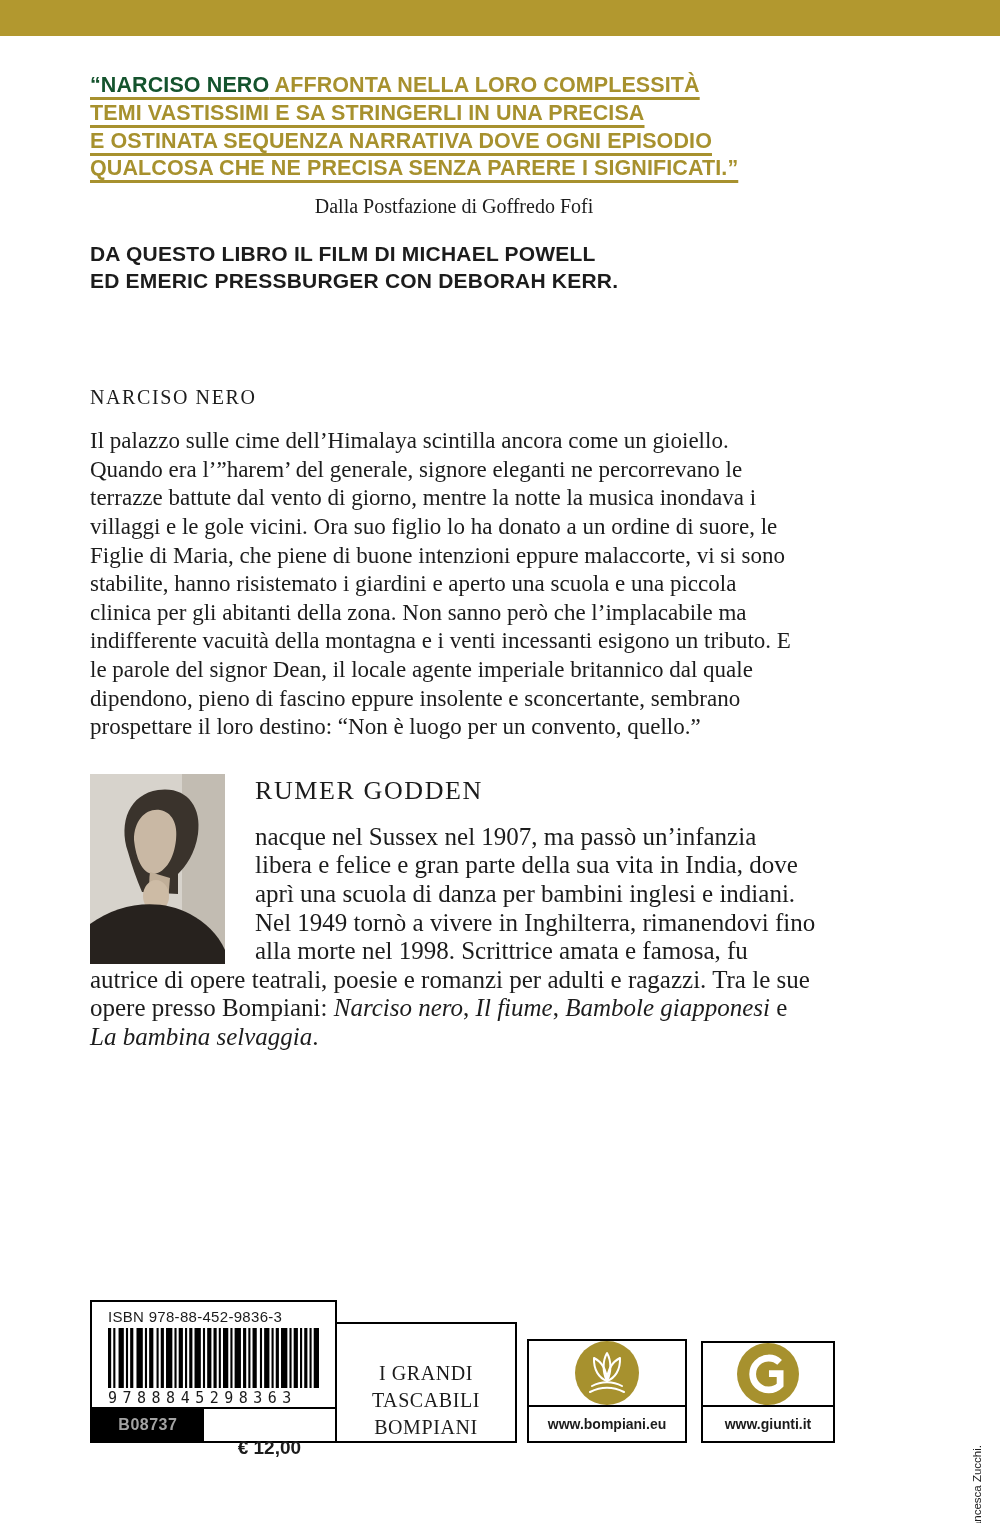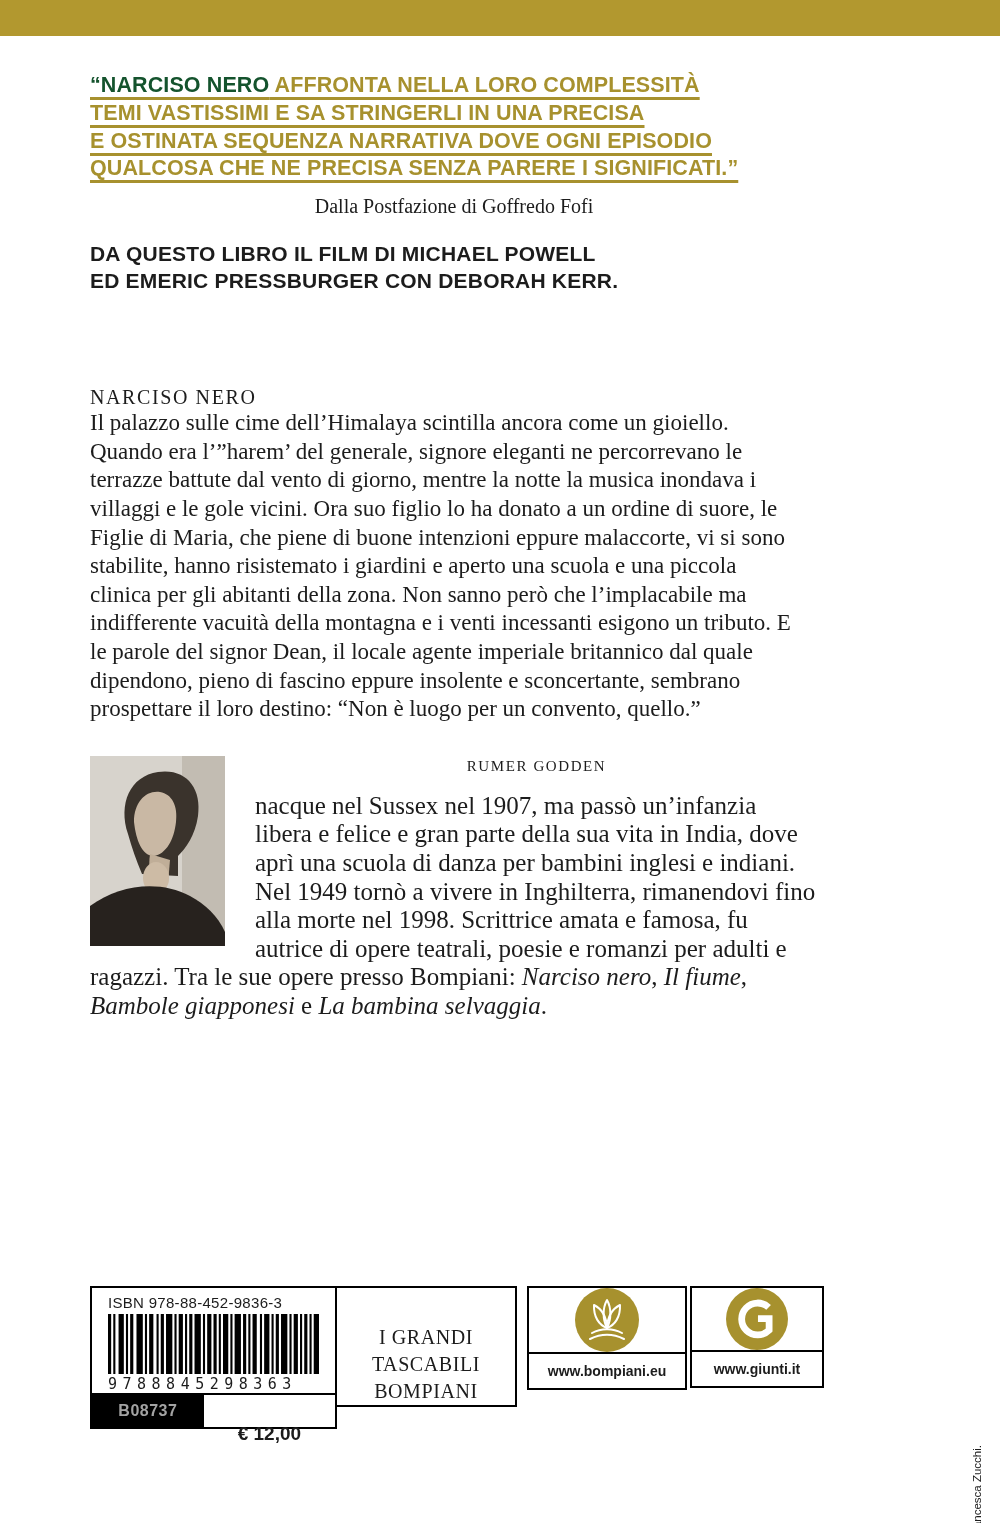--- a/index.html
+++ b/index.html
@@ -18,51 +18,51 @@
   .qline { color:#a7912e; text-decoration:underline; text-decoration-thickness:2.5px;
            text-underline-offset:5px; }
   .qline .qblack { color:#14532d; }
 
   .attribution { margin-top:12px; font-size:20px;text-align:center; }
 
   .film { margin-top:22px; font-family:"Liberation Sans", sans-serif; font-weight:700;
           font-size:21px; line-height:27px; letter-spacing:0.2px; }
 
   .syn-title { margin-top:92px; font-size:20px; letter-spacing:1.6px; }
-  .syn-body  { margin-top:0; font-size:23px; line-height:28.6px; width:706px; }
+  .syn-body  { margin-top:18px; font-size:23px; line-height:28.6px; width:706px; }
 
   .author { margin-top:32px; }
   .author::after { content:""; display:block; clear:both; }
   .photo { float:left; width:135px; height:190px; margin-right:30px; overflow:hidden; }
-  .author-name { font-size:15px; letter-spacing:1.6px; padding-top:2px;text-align:center; }
+  .author-name { font-size:26px; letter-spacing:1.6px; padding-top:2px; }
   .author-bio  { font-size:25px; line-height:28.6px; margin-top:17px; }
   .it { font-style:italic; }
 
   
   .footer { position:absolute; left:90px; top:1286px; height:157px; display:flex;
-            align-items:flex-start; font-family:"Liberation Sans", sans-serif; }
+            align-items:flex-end; font-family:"Liberation Sans", sans-serif; }
   .box { border:2px solid #000; }
   .isbnbox { width:247px; display:flex; flex-direction:column; }
   .isbn-top { padding:6px 16px 0; }
   .isbn { font-size:15px; letter-spacing:0.3px; }
   .barcode { height:60px; margin-top:3px; }
   .barcode svg { display:block; width:100%; height:100%; }
   .bdigits { font-family:"DejaVu Sans Mono", monospace; font-size:15px;
              letter-spacing:5.5px; margin-top:1px; white-space:nowrap; }
   .pricerow { margin-top:auto; border-top:2px solid #000; height:34px; display:flex; font-weight:700; }
   .code  { width:46%; background:#000; color:#a3a3a3; display:flex; align-items:center;
            justify-content:center; font-size:16px; letter-spacing:0.5px; }
   .price { flex:1; display:flex; align-items:center; justify-content:center; font-size:19px;margin-top:39px; }
 
   .seriesbox { width:180px; border-left:none; font-family:"Liberation Serif", serif;
                font-size:20px; line-height:27px; text-align:center; padding-top:36px;
                letter-spacing:0.6px; }
 
   .logobox { width:160px; margin-left:10px; display:flex; flex-direction:column; }
-  .logobox.giunti { width:134px; margin-left:3px; }
+  .logobox.giunti { width:134px; margin-left:14px; }
   .logoarea { flex:1; display:flex; align-items:center; justify-content:center; }
   .urlarea { border-top:2px solid #000; height:36px; display:flex; align-items:center;
              justify-content:center; font-weight:700; font-size:14px; }
 
   
   .spine { position:absolute; right:15px; bottom:78px; transform:rotate(-90deg);
            transform-origin:100% 100%; font-family:"Liberation Sans", sans-serif;
            font-size:11.5px; line-height:15px; white-space:nowrap; color:#1c1c1c; }
   .sc1 { font-weight:700; }
 </style>

